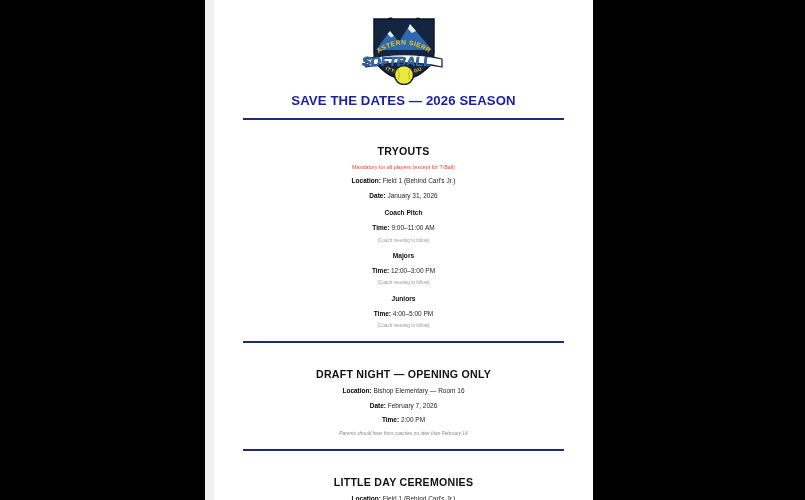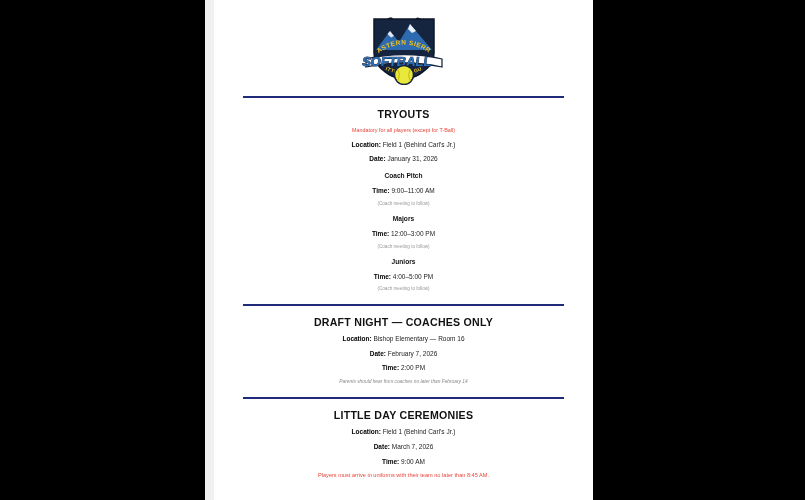--- a/index.html
+++ b/index.html
@@ -74,21 +74,21 @@
   }
 
   
   .rule {
     height: 2px;
     background: #1f2a7a;
     margin: 9px 0 0 0;
   }
 
   
-  .section { padding-top: 9px; }
+  .section { padding-top: 24px; }
 
   .section-title {
     text-align: center;
     color: #111111;
     font-size: 10.6px;
     font-weight: bold;
     letter-spacing: 0.25px;
     margin: 0 0 0 0;
     line-height: 1.35;
   }
@@ -187,20 +187,21 @@
           <text font-family="'Liberation Sans', sans-serif" font-size="10" font-weight="bold" fill="#f5c518" letter-spacing="1">
             <textPath href="#arcBot" startOffset="50%" text-anchor="middle">LITTLE LEAGUE</textPath>
           </text>
 
           <circle cx="84" cy="128" r="19" fill="#e9e83c" stroke="#15243f" stroke-width="3"></circle>
           <path d="M71 116 Q78 128 71 140" fill="none" stroke="#c9b800" stroke-width="2"></path>
           <path d="M97 116 Q90 128 97 140" fill="none" stroke="#c9b800" stroke-width="2"></path>
         </svg>
       </div>
 
+      <div class="main-title">SAVE THE DATES — 2026 SEASON</div>
 
       <div class="rule"></div>
 
       <div class="section">
         <div class="section-title">TRYOUTS</div>
         <div class="alert">Mandatory for all players (except for T-Ball)</div>
 
         <div class="detail">
           <b>Location:</b>
           <span>Field 1 (Behind Carl's Jr.)</span>
@@ -229,21 +230,21 @@
           <b>Time:</b>
           <span>4:00–5:00 PM</span>
         </div>
         <div class="subnote">(Coach meeting to follow)</div>
         <div class="section-bottom-pad"></div>
       </div>
 
       <div class="rule"></div>
 
       <div class="section">
-        <div class="section-title">DRAFT NIGHT — COACHES ONLY</div>
+        <div class="section-title">DRAFT NIGHT — OPENING ONLY</div>
 
         <div class="detail">
           <b>Location:</b>
           <span>Bishop Elementary — Room 16</span>
         </div>
         <div class="detail">
           <b>Date:</b>
           <span>February 7, 2026</span>
         </div>
         <div class="detail">

